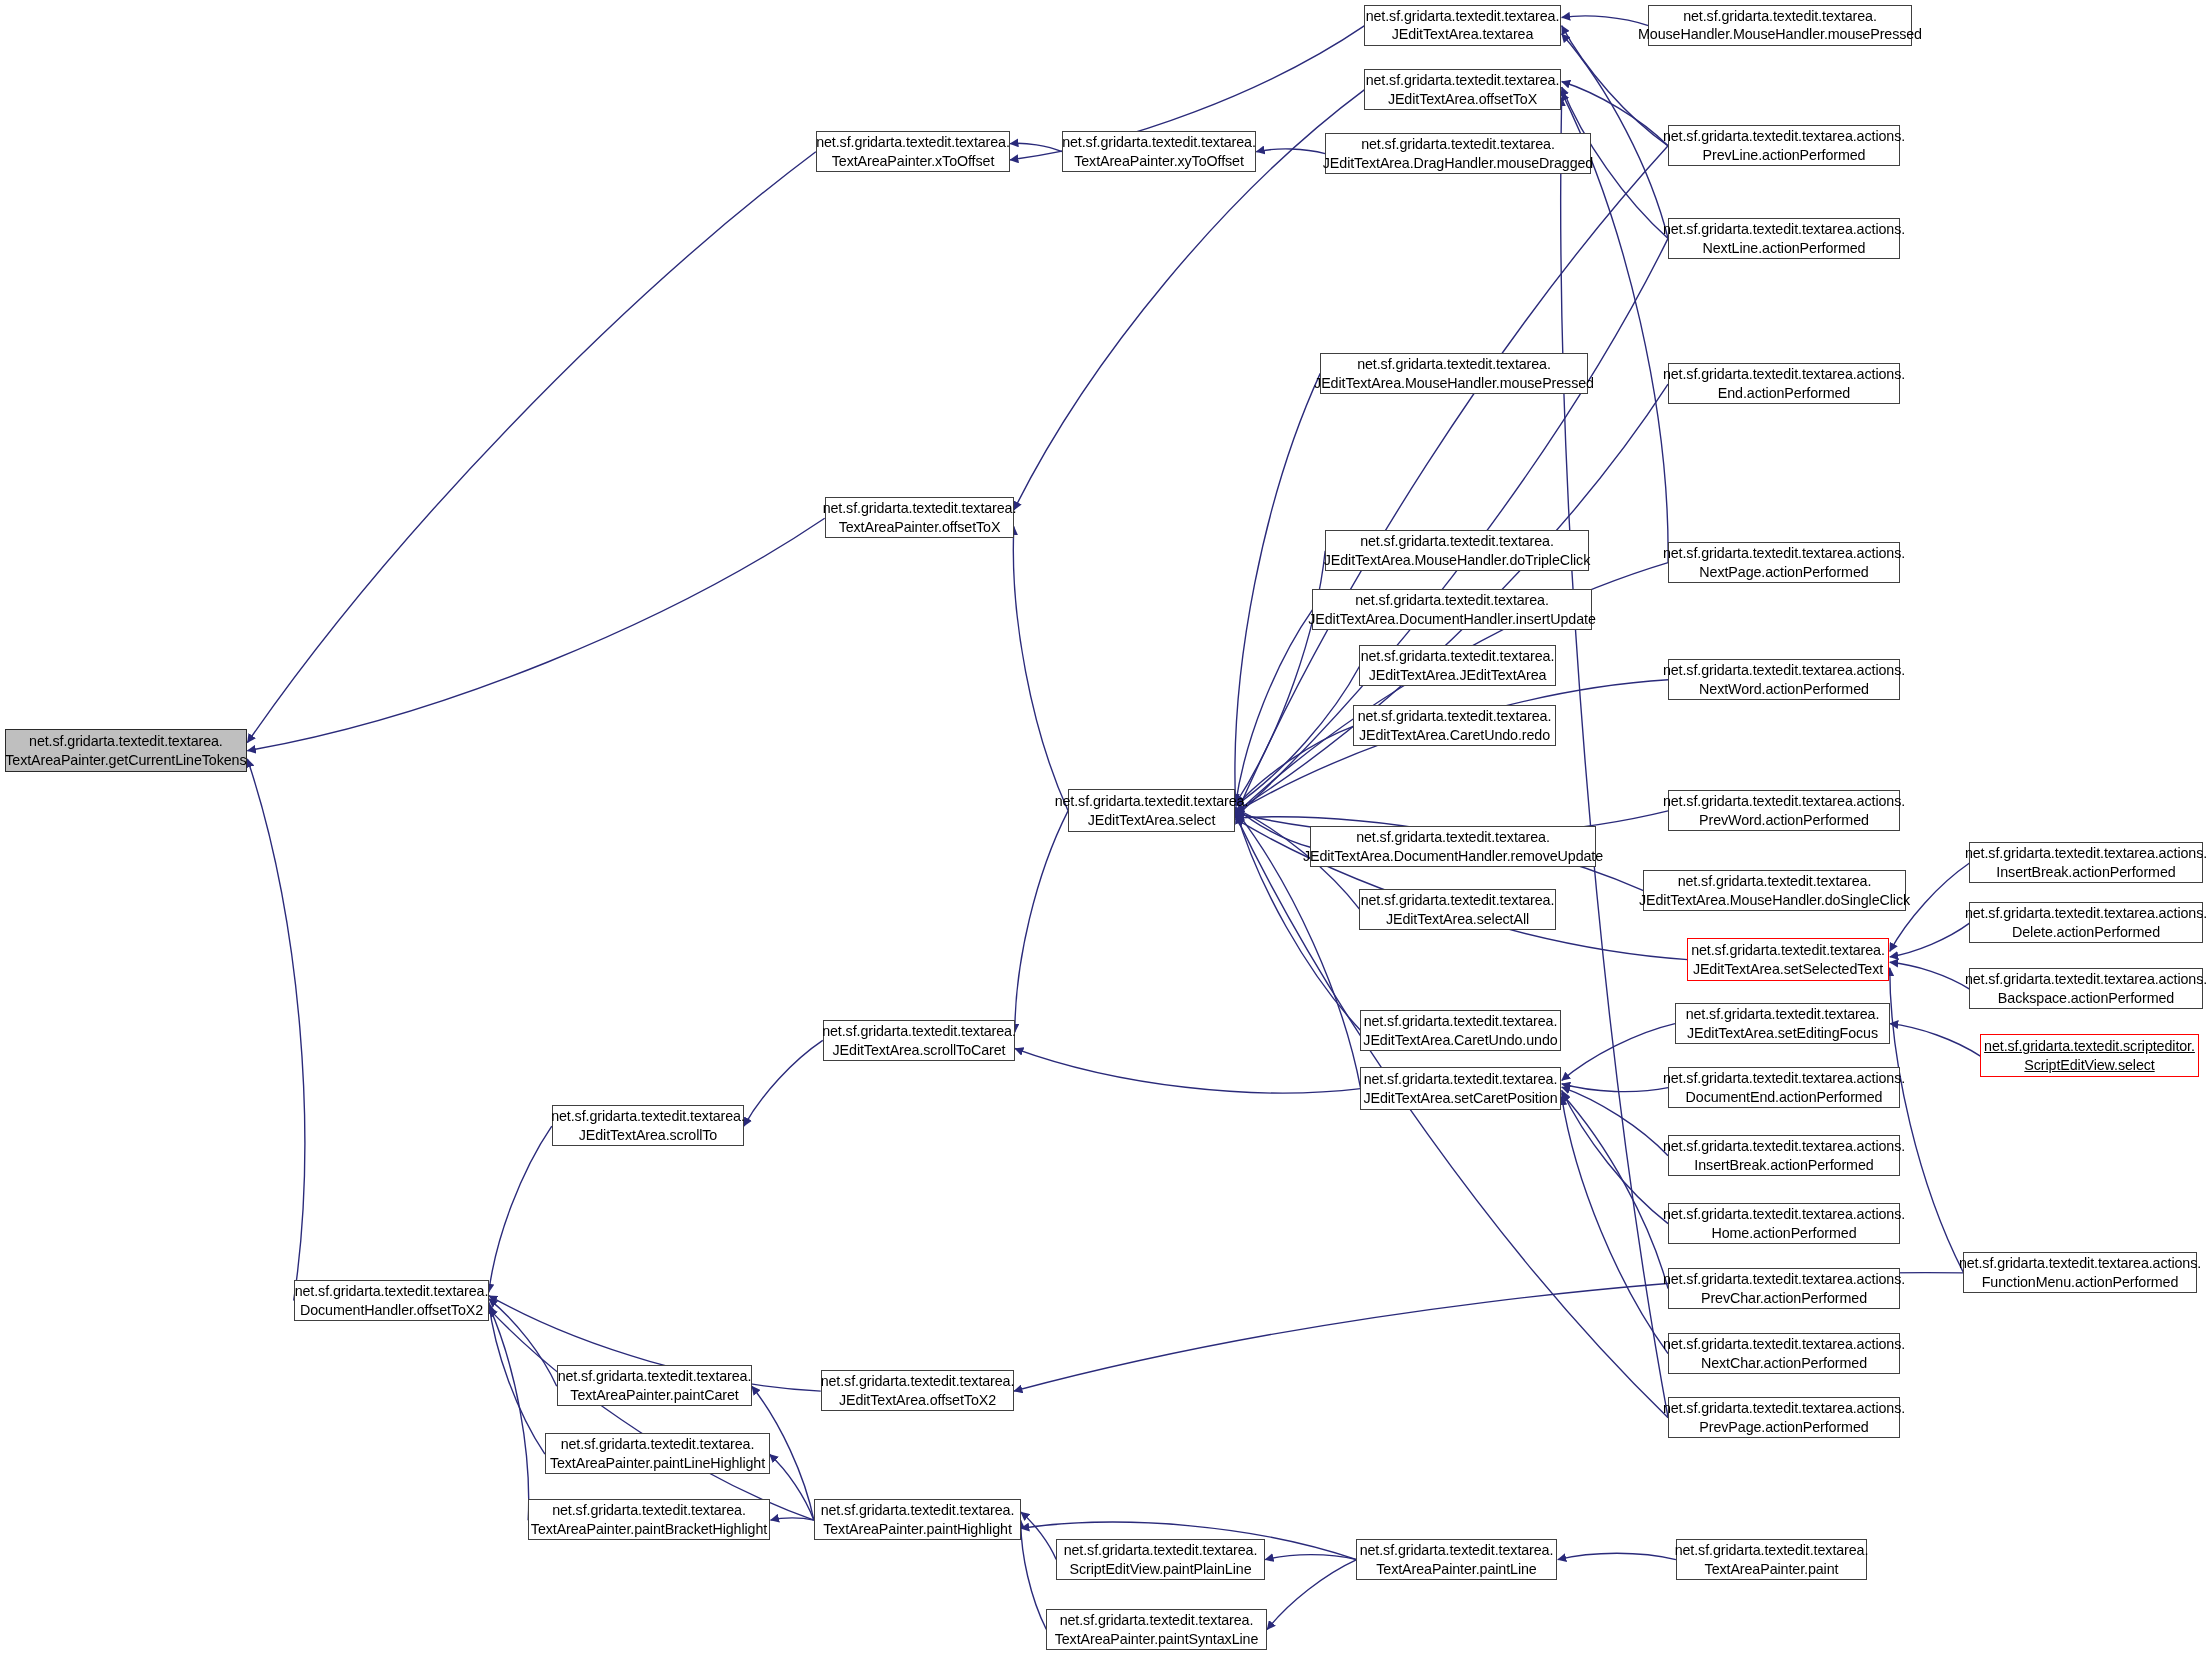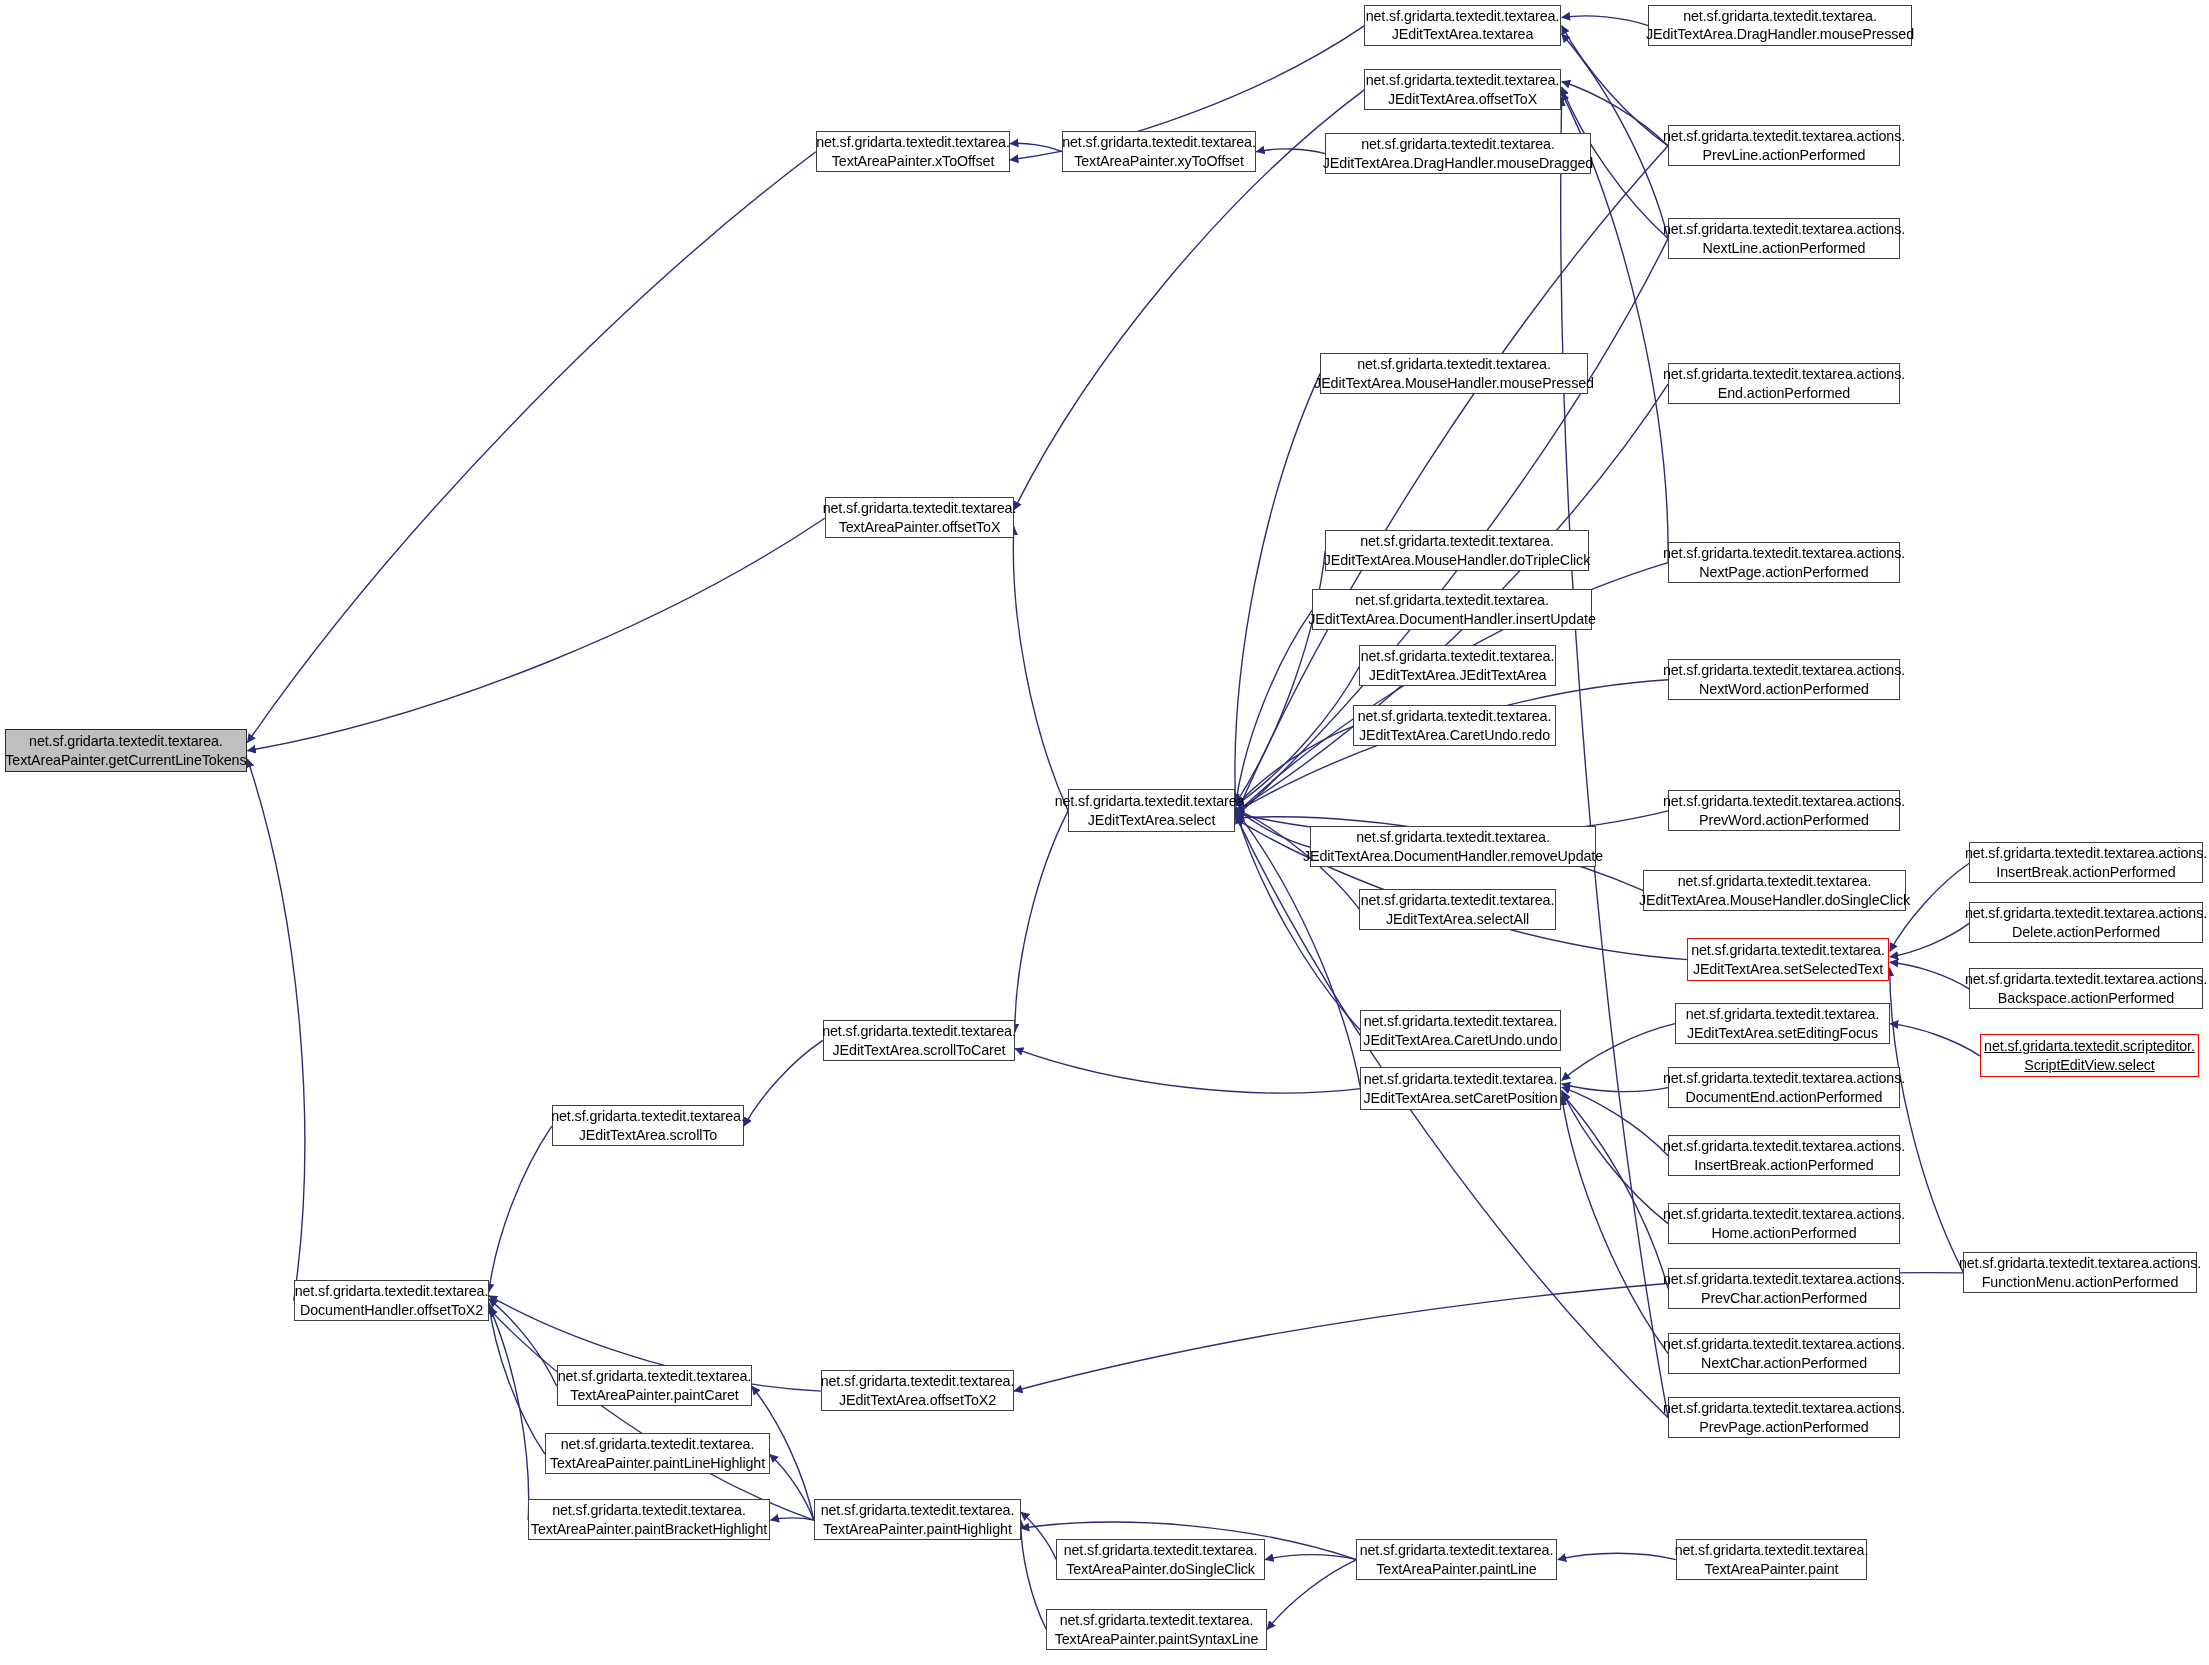--- a/index.html
+++ b/index.html
@@ -146,21 +146,21 @@
       <div class="node" style="left: 1364px; top: 69px; width: 197px; height: 41px;">
         <span class="l1">net.sf.gridarta.textedit.textarea.</span>
         <span class="l2">JEditTextArea.offsetToX</span>
       </div>
       <div class="node" style="left: 1325px; top: 133px; width: 266px; height: 41px;">
         <span class="l1">net.sf.gridarta.textedit.textarea.</span>
         <span class="l2">JEditTextArea.DragHandler.mouseDragged</span>
       </div>
       <div class="node" style="left: 1648px; top: 4.9px; width: 264px; height: 41px;">
         <span class="l1">net.sf.gridarta.textedit.textarea.</span>
-        <span class="l2">JEditTextArea.DragHandler.mousePressed</span>
+        <span class="l2">MouseHandler.MouseHandler.mousePressed</span>
       </div>
       <div class="node" style="left: 1668px; top: 125px; width: 232px; height: 41px;">
         <span class="l1">net.sf.gridarta.textedit.textarea.actions.</span>
         <span class="l2">PrevLine.actionPerformed</span>
       </div>
       <div class="node" style="left: 1668px; top: 218px; width: 232px; height: 41px;">
         <span class="l1">net.sf.gridarta.textedit.textarea.actions.</span>
         <span class="l2">NextLine.actionPerformed</span>
       </div>
       <div class="node" style="left: 825px; top: 497px; width: 189px; height: 41px;">
@@ -306,21 +306,21 @@
       <div class="node" style="left: 528px; top: 1499px; width: 242px; height: 41px;">
         <span class="l1">net.sf.gridarta.textedit.textarea.</span>
         <span class="l2">TextAreaPainter.paintBracketHighlight</span>
       </div>
       <div class="node" style="left: 814px; top: 1499px; width: 207px; height: 41px;">
         <span class="l1">net.sf.gridarta.textedit.textarea.</span>
         <span class="l2">TextAreaPainter.paintHighlight</span>
       </div>
       <div class="node" style="left: 1056px; top: 1539px; width: 209px; height: 41px;">
         <span class="l1">net.sf.gridarta.textedit.textarea.</span>
-        <span class="l2">TextAreaPainter.doSingleClick</span>
+        <span class="l2">ScriptEditView.paintPlainLine</span>
       </div>
       <div class="node" style="left: 1356px; top: 1539px; width: 201px; height: 41px;">
         <span class="l1">net.sf.gridarta.textedit.textarea.</span>
         <span class="l2">TextAreaPainter.paintLine</span>
       </div>
       <div class="node" style="left: 1676px; top: 1539px; width: 191px; height: 41px;">
         <span class="l1">net.sf.gridarta.textedit.textarea.</span>
         <span class="l2">TextAreaPainter.paint</span>
       </div>
       <div class="node" style="left: 1046px; top: 1609px; width: 221px; height: 41px;">

